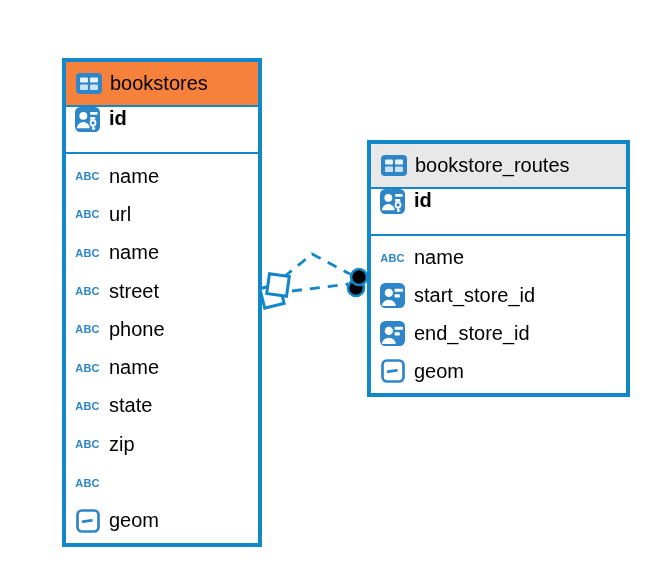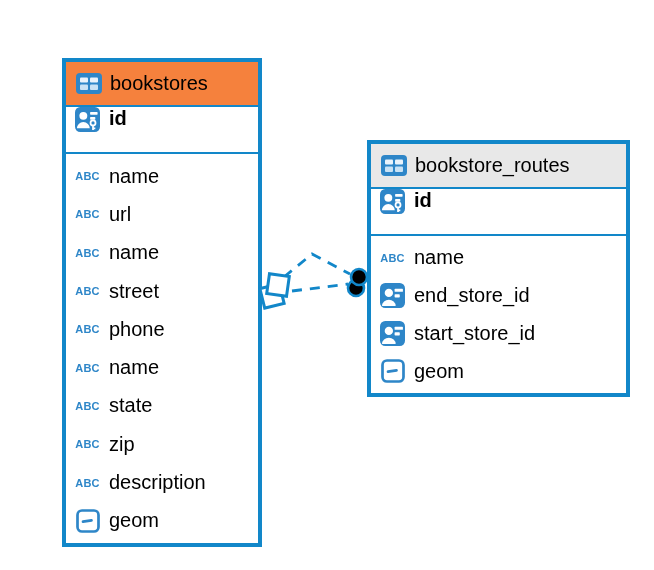--- a/index.html
+++ b/index.html
@@ -105,21 +105,20 @@
       <div class="trow">
         <span class="icn abc">ABC</span>
         <span class="lbl">state</span>
       </div>
       <div class="trow">
         <span class="icn abc">ABC</span>
         <span class="lbl">zip</span>
       </div>
       <div class="trow">
         <span class="icn abc">ABC</span>
-        <span class="lbl">description</span>
       </div>
       <div class="trow">
         <span class="icn">
           <svg width="24" height="24" viewBox="0 0 24 24">
             <rect x="1.5" y="1.5" width="21" height="21" rx="4.5" fill="#fff" stroke="#2E86C8" stroke-width="2.7"></rect>
             <path d="M7 12.7 L15.5 11.4" stroke="#2E86C8" stroke-width="2.7" stroke-linecap="round" fill="none"></path>
           </svg>
         </span>
         <span class="lbl">geom</span>
       </div>
@@ -163,33 +162,33 @@
       <div class="trow">
         <span class="icn">
           <svg width="25" height="25" viewBox="0 0 24 24">
             <rect width="24" height="24" rx="5" fill="#2E86C8"></rect>
             <circle cx="8.5" cy="9.5" r="4" fill="#fff"></circle>
             <path d="M2 22 a6.5 6 0 0 1 13 0 z" fill="#fff"></path>
             <rect x="14" y="5.5" width="8" height="3" rx="0.7" fill="#fff"></rect>
             <rect x="14" y="10.8" width="5" height="3" rx="0.7" fill="#fff"></rect>
           </svg>
         </span>
-        <span class="lbl">end_store_id</span>
+        <span class="lbl">start_store_id</span>
       </div>
       <div class="trow">
         <span class="icn">
           <svg width="25" height="25" viewBox="0 0 24 24">
             <rect width="24" height="24" rx="5" fill="#2E86C8"></rect>
             <circle cx="8.5" cy="9.5" r="4" fill="#fff"></circle>
             <path d="M2 22 a6.5 6 0 0 1 13 0 z" fill="#fff"></path>
             <rect x="14" y="5.5" width="8" height="3" rx="0.7" fill="#fff"></rect>
             <rect x="14" y="10.8" width="5" height="3" rx="0.7" fill="#fff"></rect>
           </svg>
         </span>
-        <span class="lbl">start_store_id</span>
+        <span class="lbl">end_store_id</span>
       </div>
       <div class="trow">
         <span class="icn">
           <svg width="24" height="24" viewBox="0 0 24 24">
             <rect x="1.5" y="1.5" width="21" height="21" rx="4.5" fill="#fff" stroke="#2E86C8" stroke-width="2.7"></rect>
             <path d="M7 12.7 L15.5 11.4" stroke="#2E86C8" stroke-width="2.7" stroke-linecap="round" fill="none"></path>
           </svg>
         </span>
         <span class="lbl">geom</span>
       </div>

